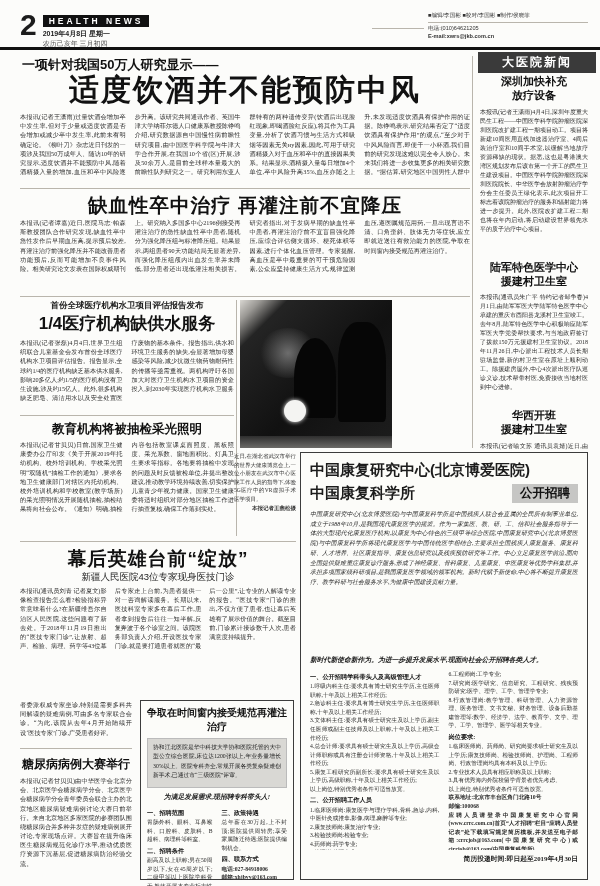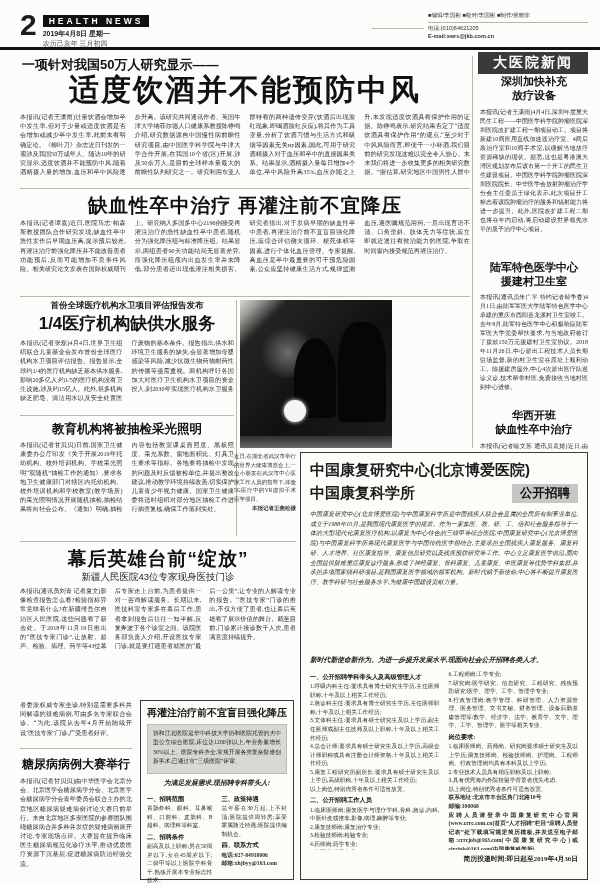--- a/index.html
+++ b/index.html
@@ -13,22 +13,22 @@
   .ctr{text-align:center;}
   .rule{background:#111;}
   .thin{background:#b9b5ac;}
   
   .pagenum{font-size:30px;font-weight:900;}
   .masthead{font-size:24px;font-weight:bold;font-style:italic;letter-spacing:2px;}
   .hn-box{background:#111;color:#fff;font-size:8.5px;font-weight:bold;letter-spacing:3px;padding:1px 6px;display:inline-block;}
   .hdr-small{font-size:7px;color:#222;}
   .section-title{font-size:25px;font-weight:900;letter-spacing:4px;}
   .credits{font-size:5.6px;color:#333;}
-  .badge{background:#3a3a3a;color:#fff;font-size:14px;font-weight:bold;letter-spacing:2px;
-         padding:2px 15px;display:inline-block;}
+  .badge{background:#3a3a3a;color:#fff;font-size:12px;font-weight:bold;letter-spacing:2px;
+         padding:2px 24px;display:inline-block;}
   
   .photo{background:linear-gradient(135deg,#d9d7d2 0%,#9a9894 7%,#242424 16%,#111 55%,#1d1d1d 100%);overflow:hidden;}
   .ph-sil{position:absolute;background:#060606;border-radius:50% 50% 8% 8%;}
   .ph-glow{position:absolute;background:radial-gradient(circle,#6d6d6d,transparent 70%);border-radius:50%;}
   .ph-ball{position:absolute;background:#f4f4f2;border-radius:50%;box-shadow:0 0 4px #fff;}
   .ph-floor{position:absolute;left:0;right:0;bottom:0;height:12px;background:linear-gradient(#2e2e2e,#6b6a67);}
   .cap{font-size:5.5px;line-height:1.55;color:#333;text-align:justify;}
   
   .adbox{border:1px solid #3c3c3c;background:#fcfcf9;}
   .ad1-title{font-size:15px;font-weight:900;font-family:"Liberation Sans",sans-serif;}
@@ -79,21 +79,21 @@
 放疗设备</div>
       <div class="bd" style="font-size:6px;line-height:1.5;height:152px;margin-top:5px;">本报讯(记者王潇雨)4月4日,深圳年度重大民生工程——中国医学科学院肿瘤医院深圳医院改扩建工程一期项目动工。项目将新建10间医用直线加速器治疗室、4间后装治疗室和10间手术室,以缓解当地放疗资源稀缺的现状。据悉,这也是粤港澳大湾区规划发布后该市第一个开工的民生卫生建设项目。中国医学科学院肿瘤医院深圳医院院长、中华医学会放射肿瘤治疗学分会主任委员王绿化表示,此次项目开工标志着该院肿瘤治疗的服务和辐射能力将进一步提升。此外,医院改扩建工程二期也将在年内启动,将启动建设世界领先水平的质子治疗中心项目。</div>
     </div>
     <div style="margin-top:0;">
       <div class="hl ml ctr" style="font-size:11px;line-height:1.3;">陆军特色医学中心
 援建村卫生室</div>
       <div class="bd" style="font-size:6px;line-height:1.5;height:108px;margin-top:5px;">本报讯(通讯员朱广平 特约记者邹争春)4月1日,由陆军军医大学陆军特色医学中心承建的重庆市酉阳县龙溪村卫生室竣工。去年8月,陆军特色医学中心积极响应陆军军医大学党委帮扶要求,与当地政府签订了拨款150万元援建村卫生室协议。2018年11月26日,中心派出工程技术人员长期驻场监督,新的村卫生室在原址上顺利动工。除援建房屋外,中心4次派出医疗队巡诊义诊,技术帮带村医,免费接收当地村医到中心进修。</div>
     </div>
     <div style="margin-top:7px;">
       <div class="hl ml ctr" style="font-size:11px;line-height:1.3;">华西开班
-缺血性卒中治疗</div>
+援建村卫生室</div>
       <div class="bd" style="font-size:6px;line-height:1.5;height:68px;margin-top:5px;">本报讯(记者喻文苏 通讯员袁婧)近日,由四川大学华西医院主办的“2019华西医院新媒体传播策略培训班”在成都开班。培训邀请国内资深宣传专家,围绕针对医院宣传工作的新媒体传播策略进行讲解,华西医院宣传部负责人分享了该院宣传矩阵建设经验。来自四川、广西、安徽、西藏等地36家医院的66名宣传工作者参加了为期1天半的培训课程。</div>
     </div>
   </div>
 
   <div class="abs hl" style="left:22px;top:56px;font-size:13px;">一项针对我国50万人研究显示——</div>
   <div class="abs hl ctr" style="left:20px;top:70px;width:450px;font-size:30px;letter-spacing:2px;">适度饮酒并不能预防中风</div>
   <div class="abs bd" style="left:20px;top:112px;width:450px;height:72px;font-size:6.2px;line-height:1.48;columns:4;column-gap:9px;">本报讯(记者王潇雨)过量饮酒会增加卒中发生率,但对于少量或适度饮酒是否会增加或减少卒中发生率,此前未有明确定论。《柳叶刀》杂志近日刊发的一项涉及我国50万成年人、随访10年的研究显示,适度饮酒并不能预防中风,随着酒精摄入量的增加,血压和卒中风险逐步升高。该研究共同通讯作者、英国牛津大学纳菲尔德人口健康系教授陈铮鸣介绍,研究数据源自中国慢性病前瞻性研究项目,由中国医学科学院与牛津大学合作开展,在我国10个省(区)开展,涉及50余万人,是目前全球样本量最大的前瞻性队列研究之一。研究利用东亚人群特有的两种遗传变异(饮酒后出现脸红现象,即喝酒脸红反应),将其作为工具变量,分析了饮酒习惯与生活方式和吸烟等因素无关ну因素,因此,可用于研究酒精摄入对于血压和卒中的直接因果关系。结果显示,酒精摄入量每日增加4个单位,卒中风险升高35%,血压亦随之上升,未发现适度饮酒具有保护作用的证据。陈铮鸣表示,研究结果否定了“适度饮酒具有保护作用”的观点,“至少对于中风风险而言,即便干一小杯酒,我们目前的研究发现这难以完全令人放心。未来我们将进一步收集更多的相关研究数据。”据估算,研究地区中国男性人群中8%的缺血性卒中和16%的出血性卒中可归因于饮酒。</div>
   <div class="abs thin" style="left:20px;top:188px;width:450px;height:1px;"></div>
 
   <div class="abs hl ctr" style="left:20px;top:192px;width:450px;font-size:19.5px;letter-spacing:1px;">缺血性卒中治疗  再灌注前不宜降压</div>
@@ -125,21 +125,21 @@
   <div class="abs hl ctr" style="left:20px;top:546px;width:276px;font-size:19px;letter-spacing:1px;">幕后英雄台前“绽放”</div>
   <div class="abs ctr sans" style="left:20px;top:571px;width:276px;font-size:9.5px;color:#222;">新疆人民医院43位专家现身医技门诊</div>
   <div class="abs bd" style="left:20px;top:586px;width:276px;height:110px;font-size:6.2px;line-height:1.48;columns:3;column-gap:8px;">本报讯(通讯员刘青 记者夏文)影像检查报告怎么看?检验指标异常意味着什么?在新疆维吾尔自治区人民医院,这些问题有了新去处。于2018年11月19日推出的“医技专家门诊”,让放射、超声、检验、病理、药学等43位幕后专家走上台前,为患者提供一对一咨询解读服务。长期以来,医技科室专家多在幕后工作,患者拿到报告后往往一知半解,反复奔波于各个诊室之间。该院医务部负责人介绍,开设医技专家门诊,就是要打通患者就医的“最后一公里”,让专业的人解读专业的报告。“医技专家”门诊的推出,不仅方便了患者,也让幕后英雄有了展示价值的舞台。截至目前,门诊累计接诊数千人次,患者满意度持续提升。</div>
 
   <div class="abs bd" style="left:20px;top:700px;width:112px;height:42px;font-size:6.2px;line-height:1.48;">者委派权威专家坐诊,特别是需要多科共同解读的疑难病例,可由多名专家联合会诊。“为此,该院从去年4月开始陆续开设‘医技专家’门诊,广受患者好评。</div>
   <div class="abs thin" style="left:20px;top:748px;width:112px;height:1px;"></div>
   <div class="abs hl ctr" style="left:20px;top:756px;width:112px;font-size:12px;">糖尿病病例大赛举行</div>
   <div class="abs bd" style="left:20px;top:776px;width:112px;height:104px;font-size:6.2px;line-height:1.48;">本报讯(记者甘贝贝)由中华医学会北京分会、北京医学会糖尿病学分会、北京医学会糖尿病学分会青年委员会联合主办的北京地区糖尿病疑难病例讨论大赛日前举行。来自北京地区多家医院的参赛团队围绕糖尿病合并多种并发症的疑难病例展开讨论,专家现场点评。大赛旨在提升临床医生糖尿病规范化诊疗水平,推动优质医疗资源下沉基层,促进糖尿病防治经验交流。</div>
 
   <div class="abs adbox" style="left:140px;top:700px;width:154px;height:180px;padding:5px 6px;box-sizing:border-box;">
-    <div class="hl ctr" style="font-size:10px;">再灌注治疗前不宜盲目强化降压</div>
+    <div class="hl ctr" style="font-size:10px;">争取在时间窗内接受规范再灌注治疗</div>
     <div class="gray-box" style="margin-top:4px;height:40px;overflow:hidden;">协和江北医院是华中科技大学协和医院托管的大中型公立综合医院,床位达1200张以上,年业务量增长30%以上。医院专科齐全,常规开展各类复杂疑难创新手术,已通过市“三级医院”评审。</div>
     <div class="ctr ad-slogan" style="margin-top:4px;">为满足发展需求,现招聘专科带头人!</div>
     <div class="ad-cols" style="margin-top:4px;">
       <div class="ad-col">
         <div class="ad-h">一、招聘范围</div>
         <div>胃肠外科、眼科、耳鼻喉科、口腔科、皮肤科、B超科、病理科等科室。</div>
         <div class="ad-h">二、招聘条件</div>
         <div>副高及以上职称;男在50周岁以下,女在45周岁以下;二级甲等以上医院学科骨干,熟练开展本专业标志性技术。</div>
       </div>
       <div class="ad-col">

